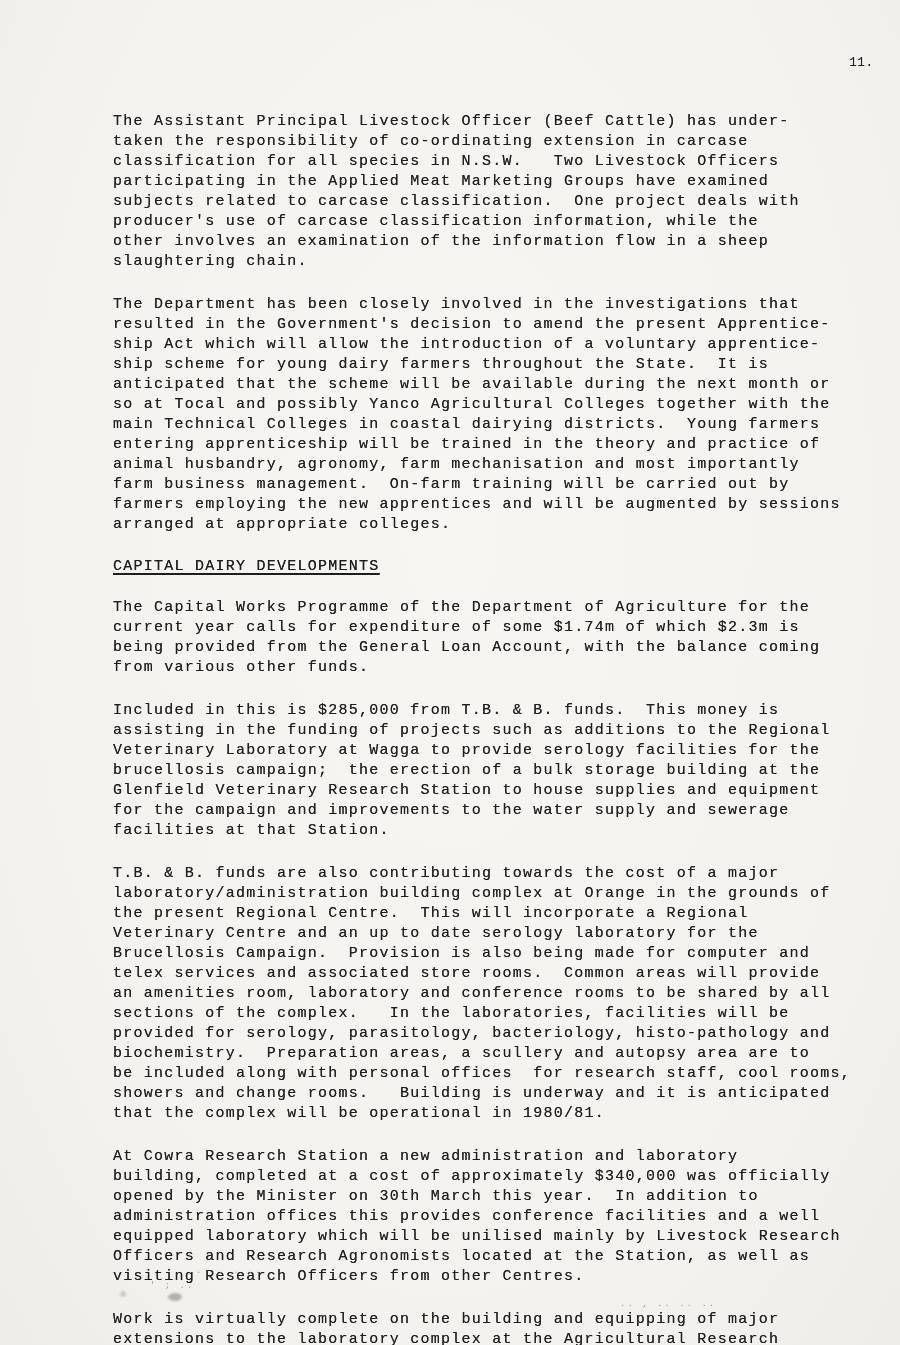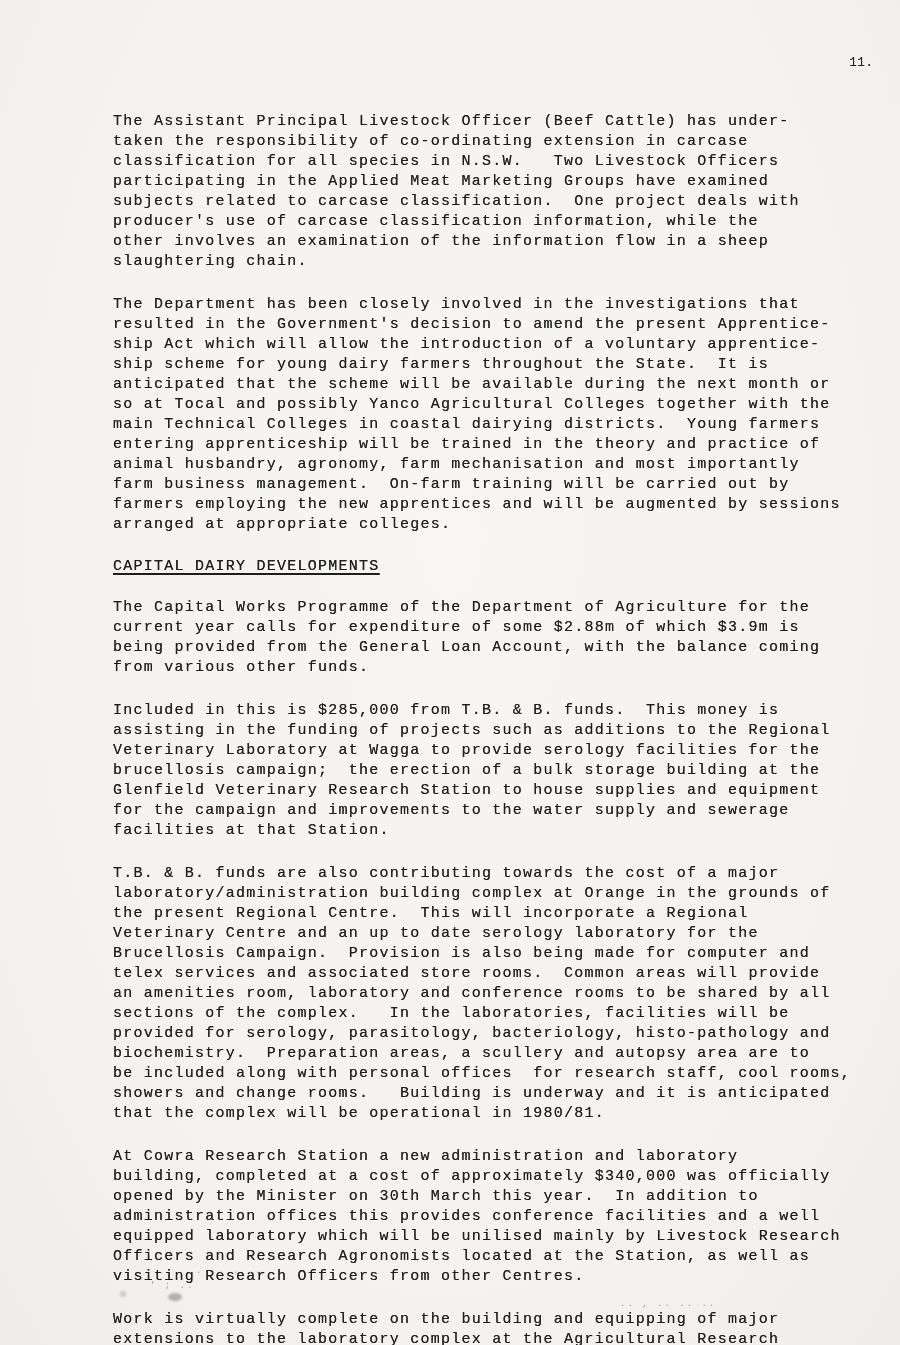--- a/index.html
+++ b/index.html
@@ -93,21 +93,21 @@
 main Technical Colleges in coastal dairying districts.  Young farmers
 entering apprenticeship will be trained in the theory and practice of
 animal husbandry, agronomy, farm mechanisation and most importantly
 farm business management.  On-farm training will be carried out by
 farmers employing the new apprentices and will be augmented by sessions
 arranged at appropriate colleges.</p>
 
     <h2 class="heading">CAPITAL DAIRY DEVELOPMENTS</h2>
 
     <p class="para">The Capital Works Programme of the Department of Agriculture for the
-current year calls for expenditure of some $2.88m of which $3.9m is
+current year calls for expenditure of some $1.74m of which $2.3m is
 being provided from the General Loan Account, with the balance coming
 from various other funds.</p>
 
     <p class="para">Included in this is $285,000 from T.B. &amp; B. funds.  This money is
 assisting in the funding of projects such as additions to the Regional
 Veterinary Laboratory at Wagga to provide serology facilities for the
 brucellosis campaign;  the erection of a bulk storage building at the
 Glenfield Veterinary Research Station to house supplies and equipment
 for the campaign and improvements to the water supply and sewerage
 facilities at that Station.</p>

